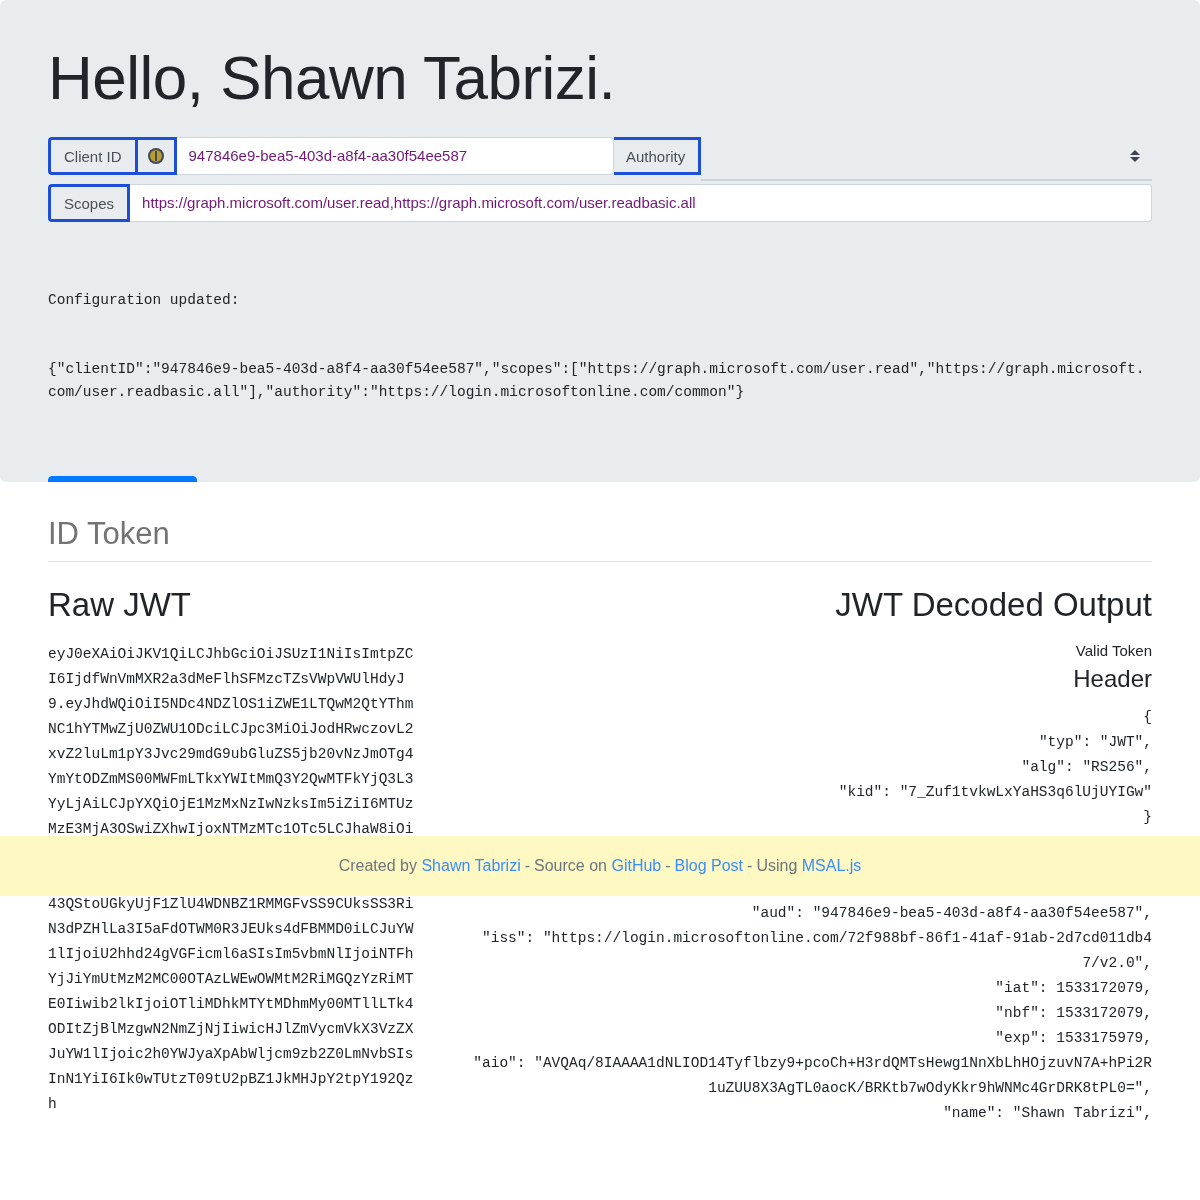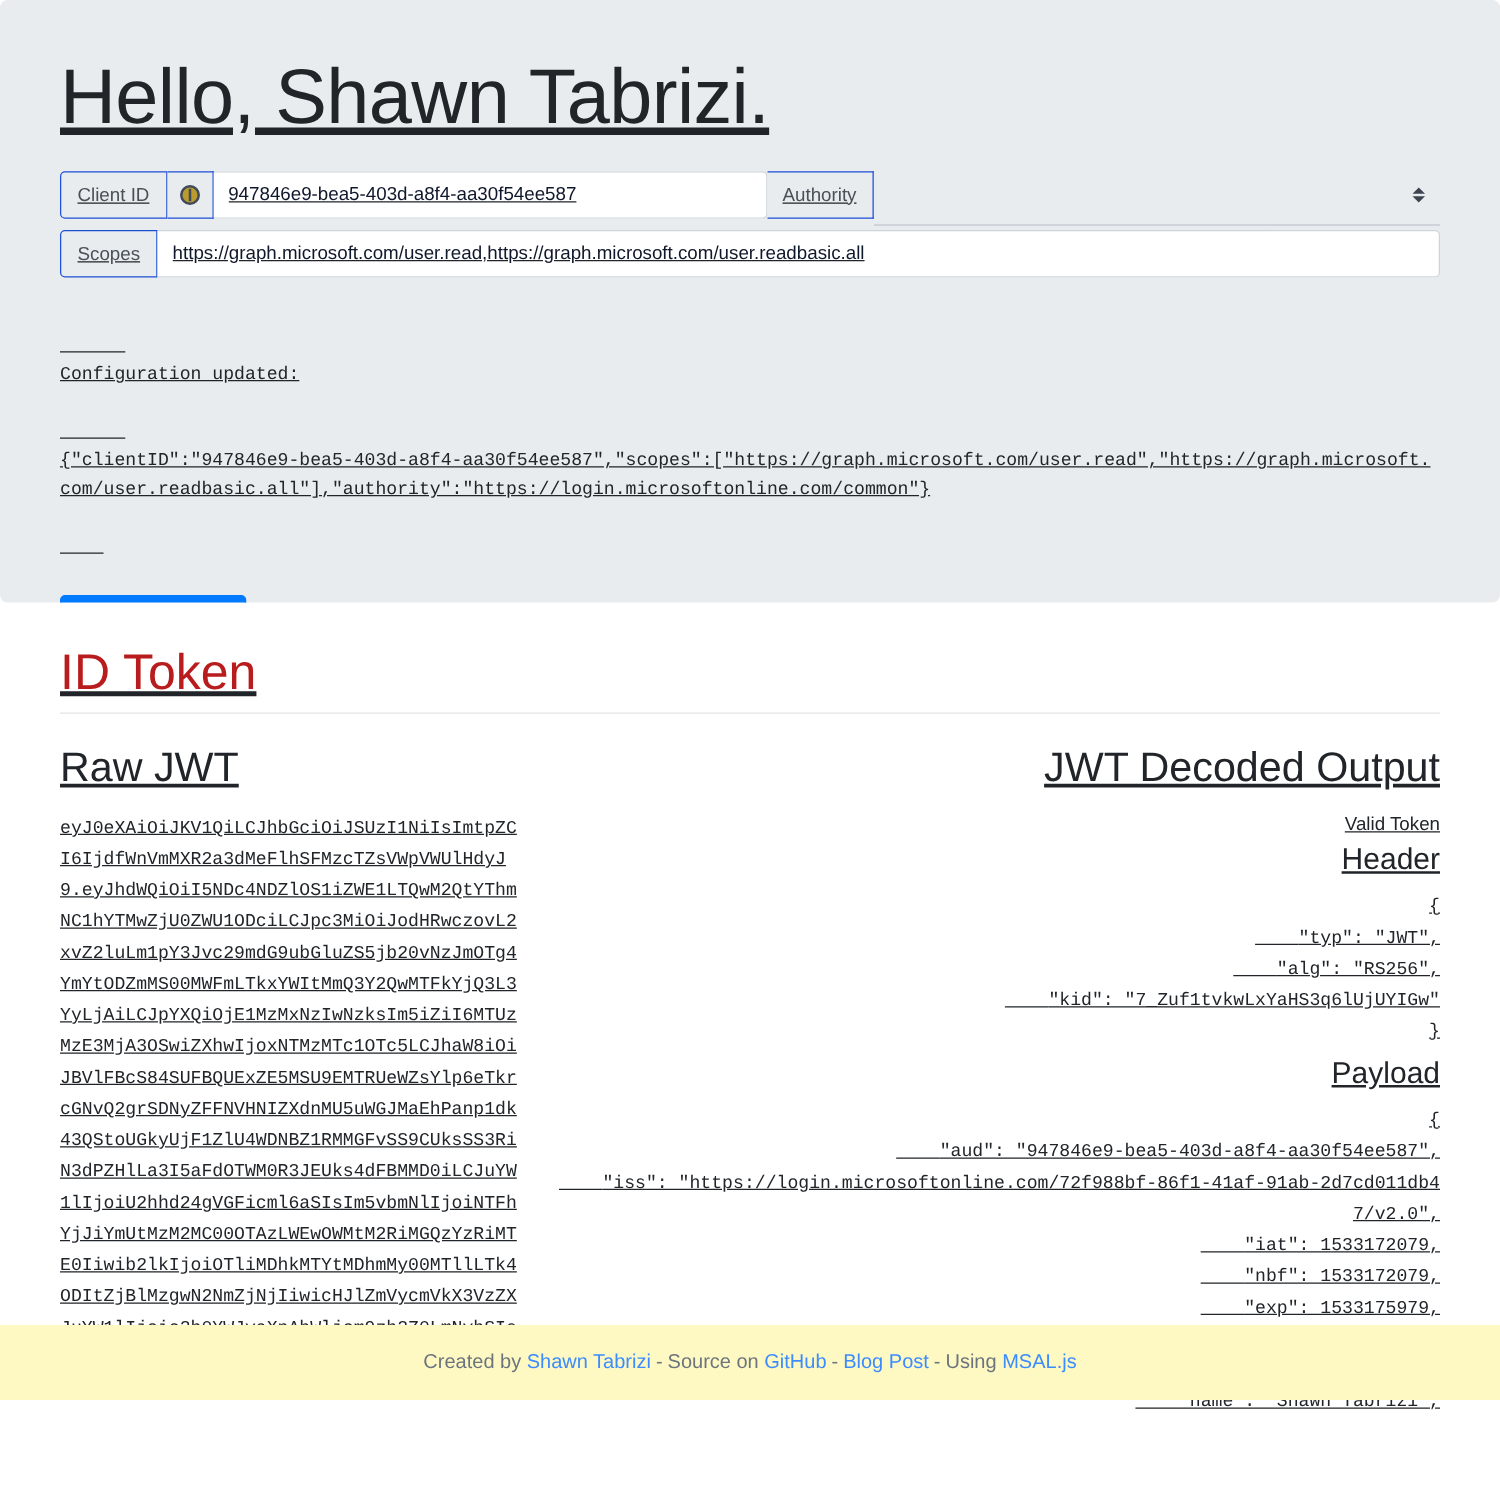--- a/index.html
+++ b/index.html
@@ -4,21 +4,21 @@
 <style>
   * { box-sizing: border-box; }
   html, body {
     margin: 0; padding: 0;
     width: 1200px; height: 1200px;
     background: #ffffff;
     font-family: "Liberation Sans", sans-serif;
     color: #212529;
     overflow: hidden;
   }
-  .page { position: relative; width: 1200px; height: 1120px; text-decoration: underline; }
+  .page { position: relative; width: 1200px; height: 896px; }
 
   
   .jumbotron {
     background: #e9ecef;
     border-radius: 6px;
     padding: 42px 48px 0 48px;
     height: 482px;
     overflow: hidden;
   }
   .greeting {
@@ -37,37 +37,37 @@
     display: flex;
     height: 38px;
   }
   .ig-client { flex: 0 0 566px; }
   .ig-auth { flex: 1 1 auto; }
   .ig-scopes { flex: 1 1 100%; }
 
   .addon {
     display: flex; align-items: center; justify-content: center;
     background: #e9ecef;
-    border: 1px solid #1d4ed8;
+    border: 3px solid #1d4ed8;
     color: #495057;
     font-size: 15px;
     padding: 0 13px;
     white-space: nowrap;
   }
   .addon.first { border-radius: 4px 0 0 4px; }
   .addon.mid { border-left: none; padding: 0 10px; }
   .addon.auth-label { border-radius: 0; border-left: none; padding-left: 12px; }
 
   .field {
     flex: 1 1 auto;
     border: 1px solid #ced4da;
     border-left: none;
     border-radius: 0 4px 4px 0;
     background: #ffffff;
-    color: #0f172a;
+    color: #701a75;
     font-size: 15px;
     font-family: "Liberation Sans", sans-serif;
     padding: 0 12px;
     line-height: 36px;
     white-space: nowrap;
     overflow: hidden;
     outline: none;
   }
 
   .select-wrap { position: relative; flex: 1 1 auto; display: flex; }
@@ -121,24 +121,24 @@
     font-size: 18px;
     font-family: "Liberation Sans", sans-serif;
     padding: 11px 19px;
     cursor: pointer;
     line-height: 1.1;
   }
 
   
   .content { padding: 0 48px; }
   h2.section-title {
-    font-size: 40px;
+    font-size: 31px;
     font-weight: 300;
     margin: 34px 0 9px 0;
-    color: #b91c1c;
+    color: #737373;
   }
   hr.rule {
     border: none;
     border-top: 1px solid #e3e3e3;
     margin: 0 0 24px 0;
   }
 
   .cols { display: flex; gap: 18px; }
   .col-left { flex: 0 0 372px; }
   .col-right { flex: 1 1 auto; text-align: right; }

